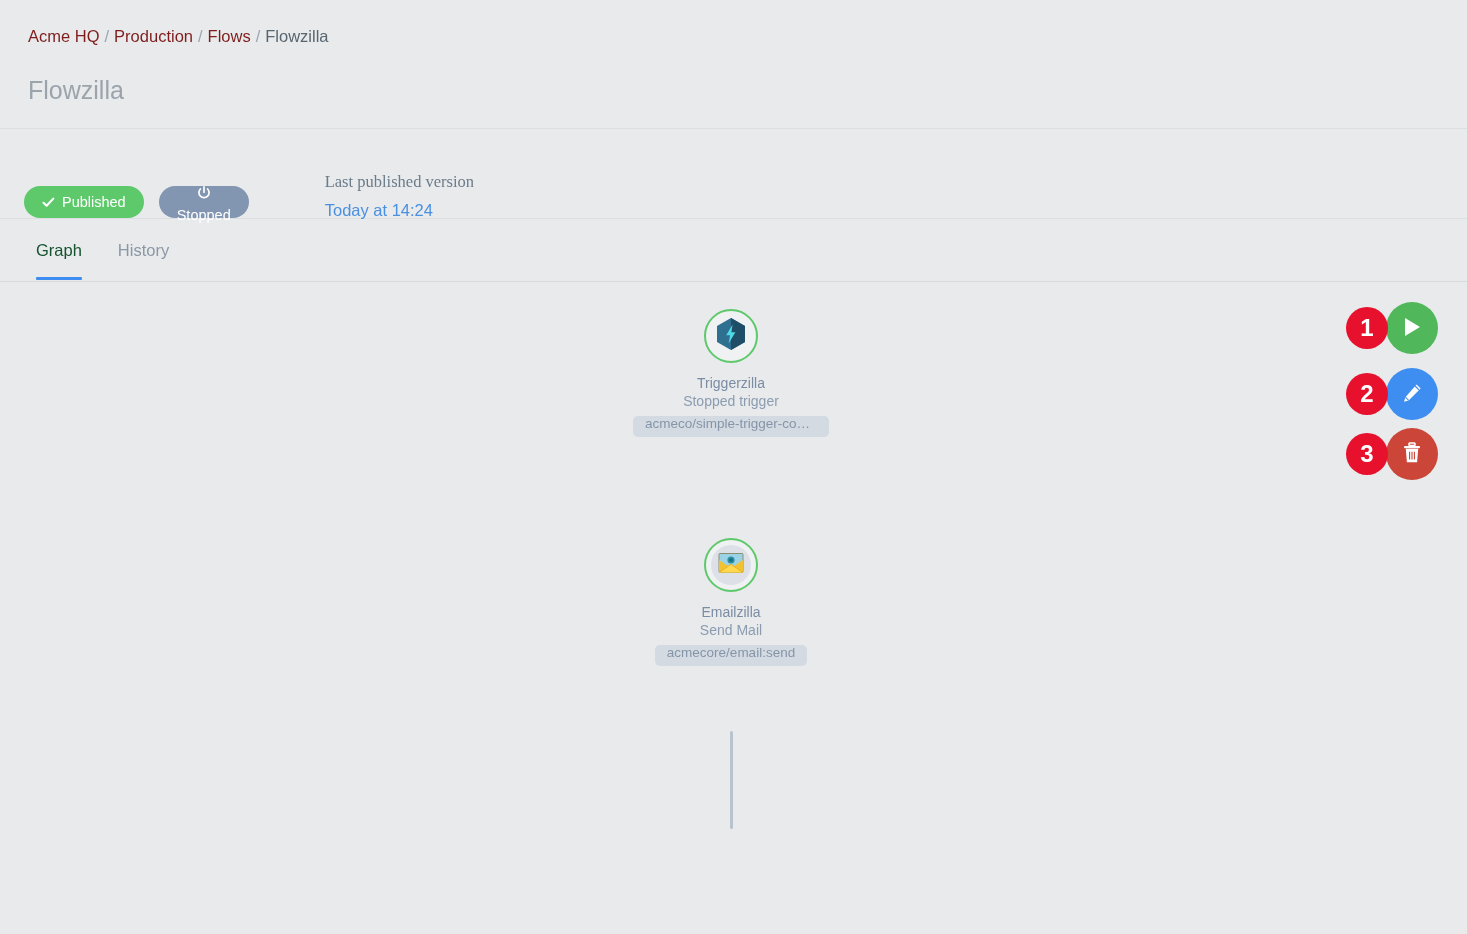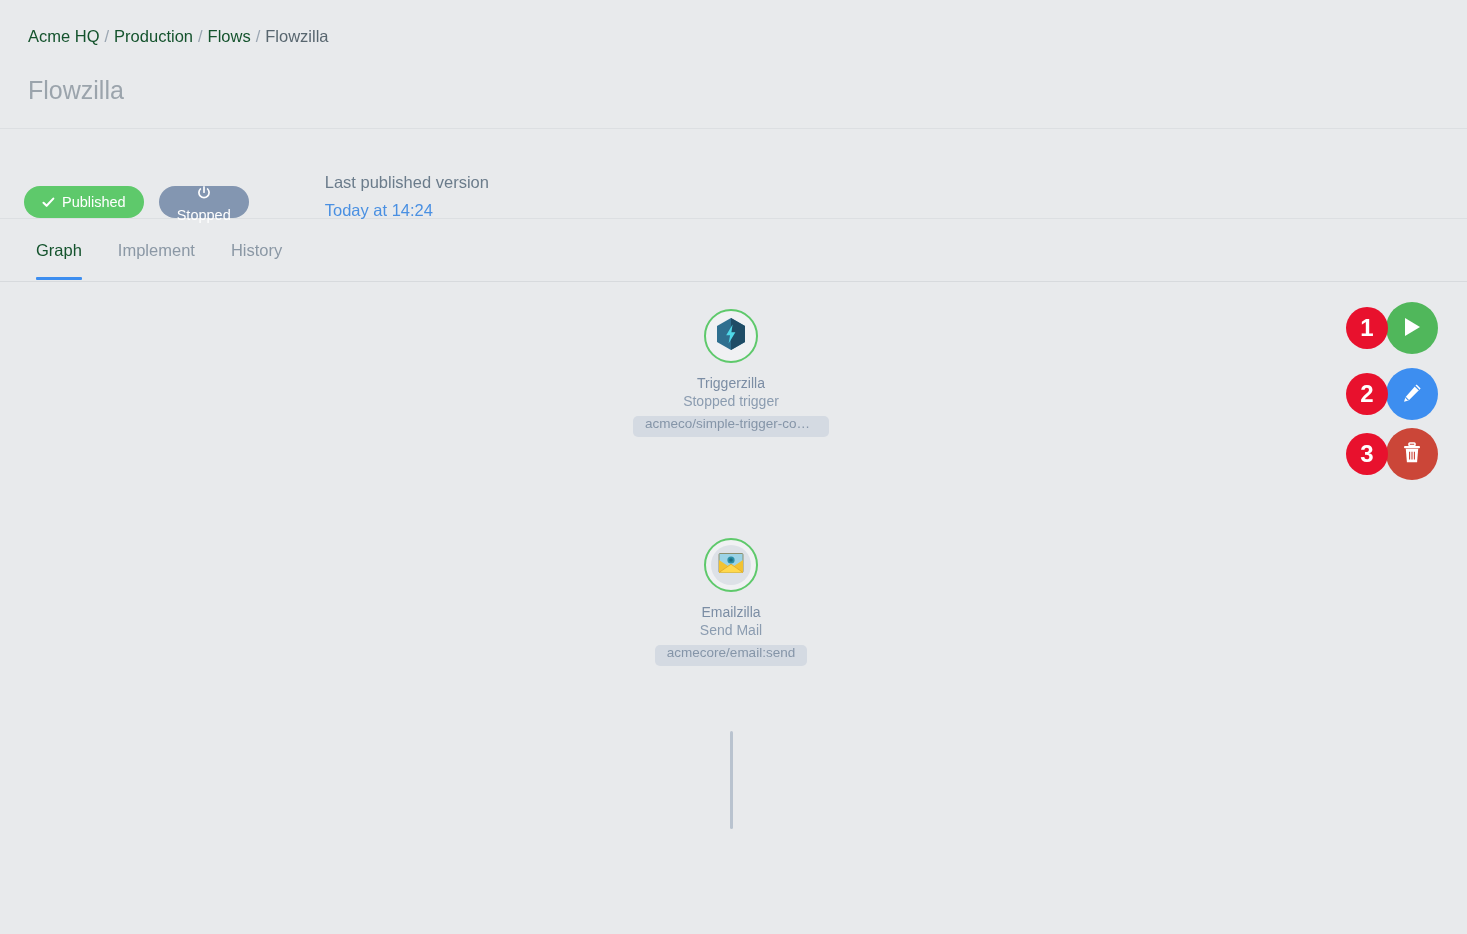--- a/index.html
+++ b/index.html
@@ -18,21 +18,21 @@
     height: 129px;
   }
   #breadcrumb {
     padding-left: 28px;
     font-size: 16.5px;
     color: #5c6b7a;
     line-height: 20px;
     white-space: nowrap;
   }
   #breadcrumb a {
-    color: #14532d;
+    color: #7f1d1d;
     text-decoration: none;
   }
   #breadcrumb .sep { color: #9aa6b2; margin: 0 5px; }
   #breadcrumb .current { color: #58666f; }
 
   #page-title {
     padding-left: 28px;
     margin-top: 29px;
     font-size: 25px;
     color: #9ba4ac;
@@ -66,20 +66,21 @@
 
   #publish-info {
     margin-left: 76px;
     line-height: 1.0;
   }
   #publish-info-label {
     font-size: 16.5px;
     color: #6b7c8b;
     display: block;
     margin-bottom: 11px;
+    font-family: Liberation Serif, serif;
   }
   #publish-info-time {
     font-size: 16.5px;
     color: #4a90e2;
     text-decoration: none;
     display: block;
   }
 
   
   #tabs {
@@ -246,21 +247,20 @@
   </div>
 
   <div id="publish-info">
     <span id="publish-info-label">Last published version</span>
     <a href="#" id="publish-info-time">Today at 14:24</a>
   </div>
 </div>
 
 <div id="tabs">
   <div class="tab active">Graph</div>
-  <div class="tab">Implement</div>
   <div class="tab">History</div>
 </div>
 
 <div id="canvas">
 
   <div id="edge-1" style="left:730px; top:449px; height:98px;"></div>
 
   <div class="node" style="left:731px; top:27px;">
     <div class="node-circle">
       <span>

